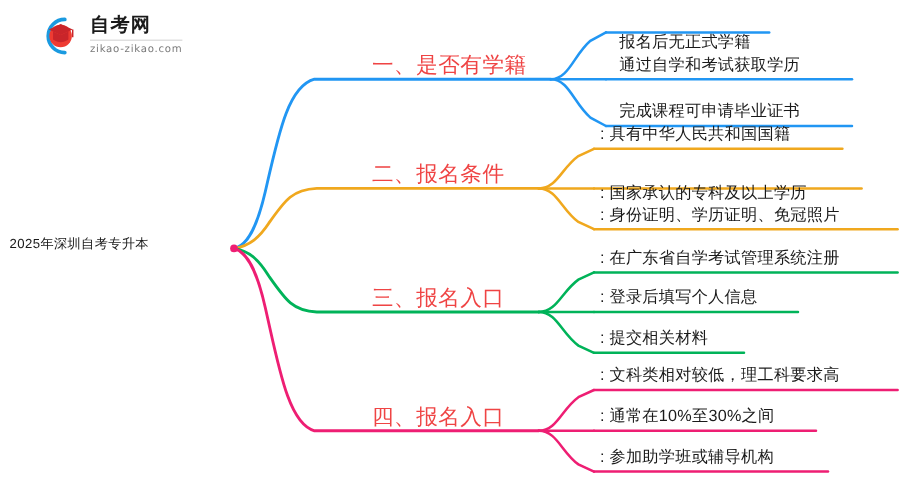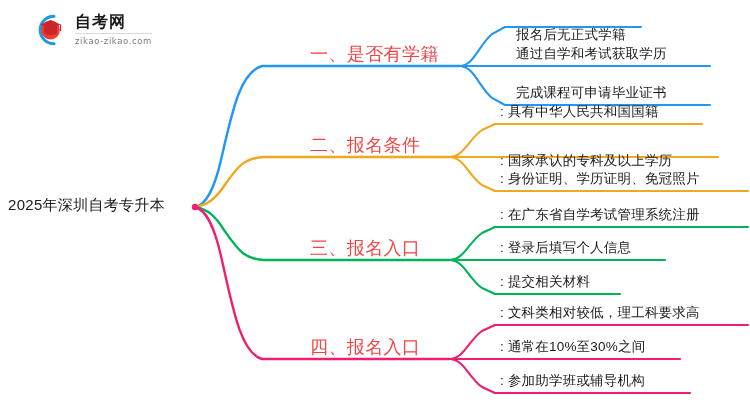--- a/index.html
+++ b/index.html
@@ -13,21 +13,21 @@
           display:flex; align-items:center; gap:7px; }
   #logo-mark { position:relative; width:40px; height:38px; flex:0 0 40px; }
   #logo-text { display:flex; flex-direction:column; justify-content:center; line-height:1; }
   #logo-title { font-size:16px; font-weight:bold; color:#1a1a1a; letter-spacing:1px; }
   #logo-divider { width:100%; height:1px; background:#d8d8d8; margin:3px 0 3px 0; }
   #logo-url { font-size:8.5px; color:#7a7a7a; letter-spacing:.6px;
               font-family:"DejaVu Sans",sans-serif; }
 
   
   #root-label { position:absolute; left:8px; top:196px; width:180px;
-                font-size:15px; color:#1a1a1a; white-space:nowrap; letter-spacing:.3px; }
+                font-size:11px; color:#1a1a1a; white-space:nowrap; letter-spacing:.3px; }
 
   
   #wires { position:absolute; left:0; top:0; width:750px; height:410px; }
 
   
   .branch-label { position:absolute; font-size:18px; color:#ef4444;
                   white-space:nowrap; letter-spacing:.4px;text-align:right; }
 
   
   .leaf { position:absolute; font-size:13.5px; color:#1a1a1a;

